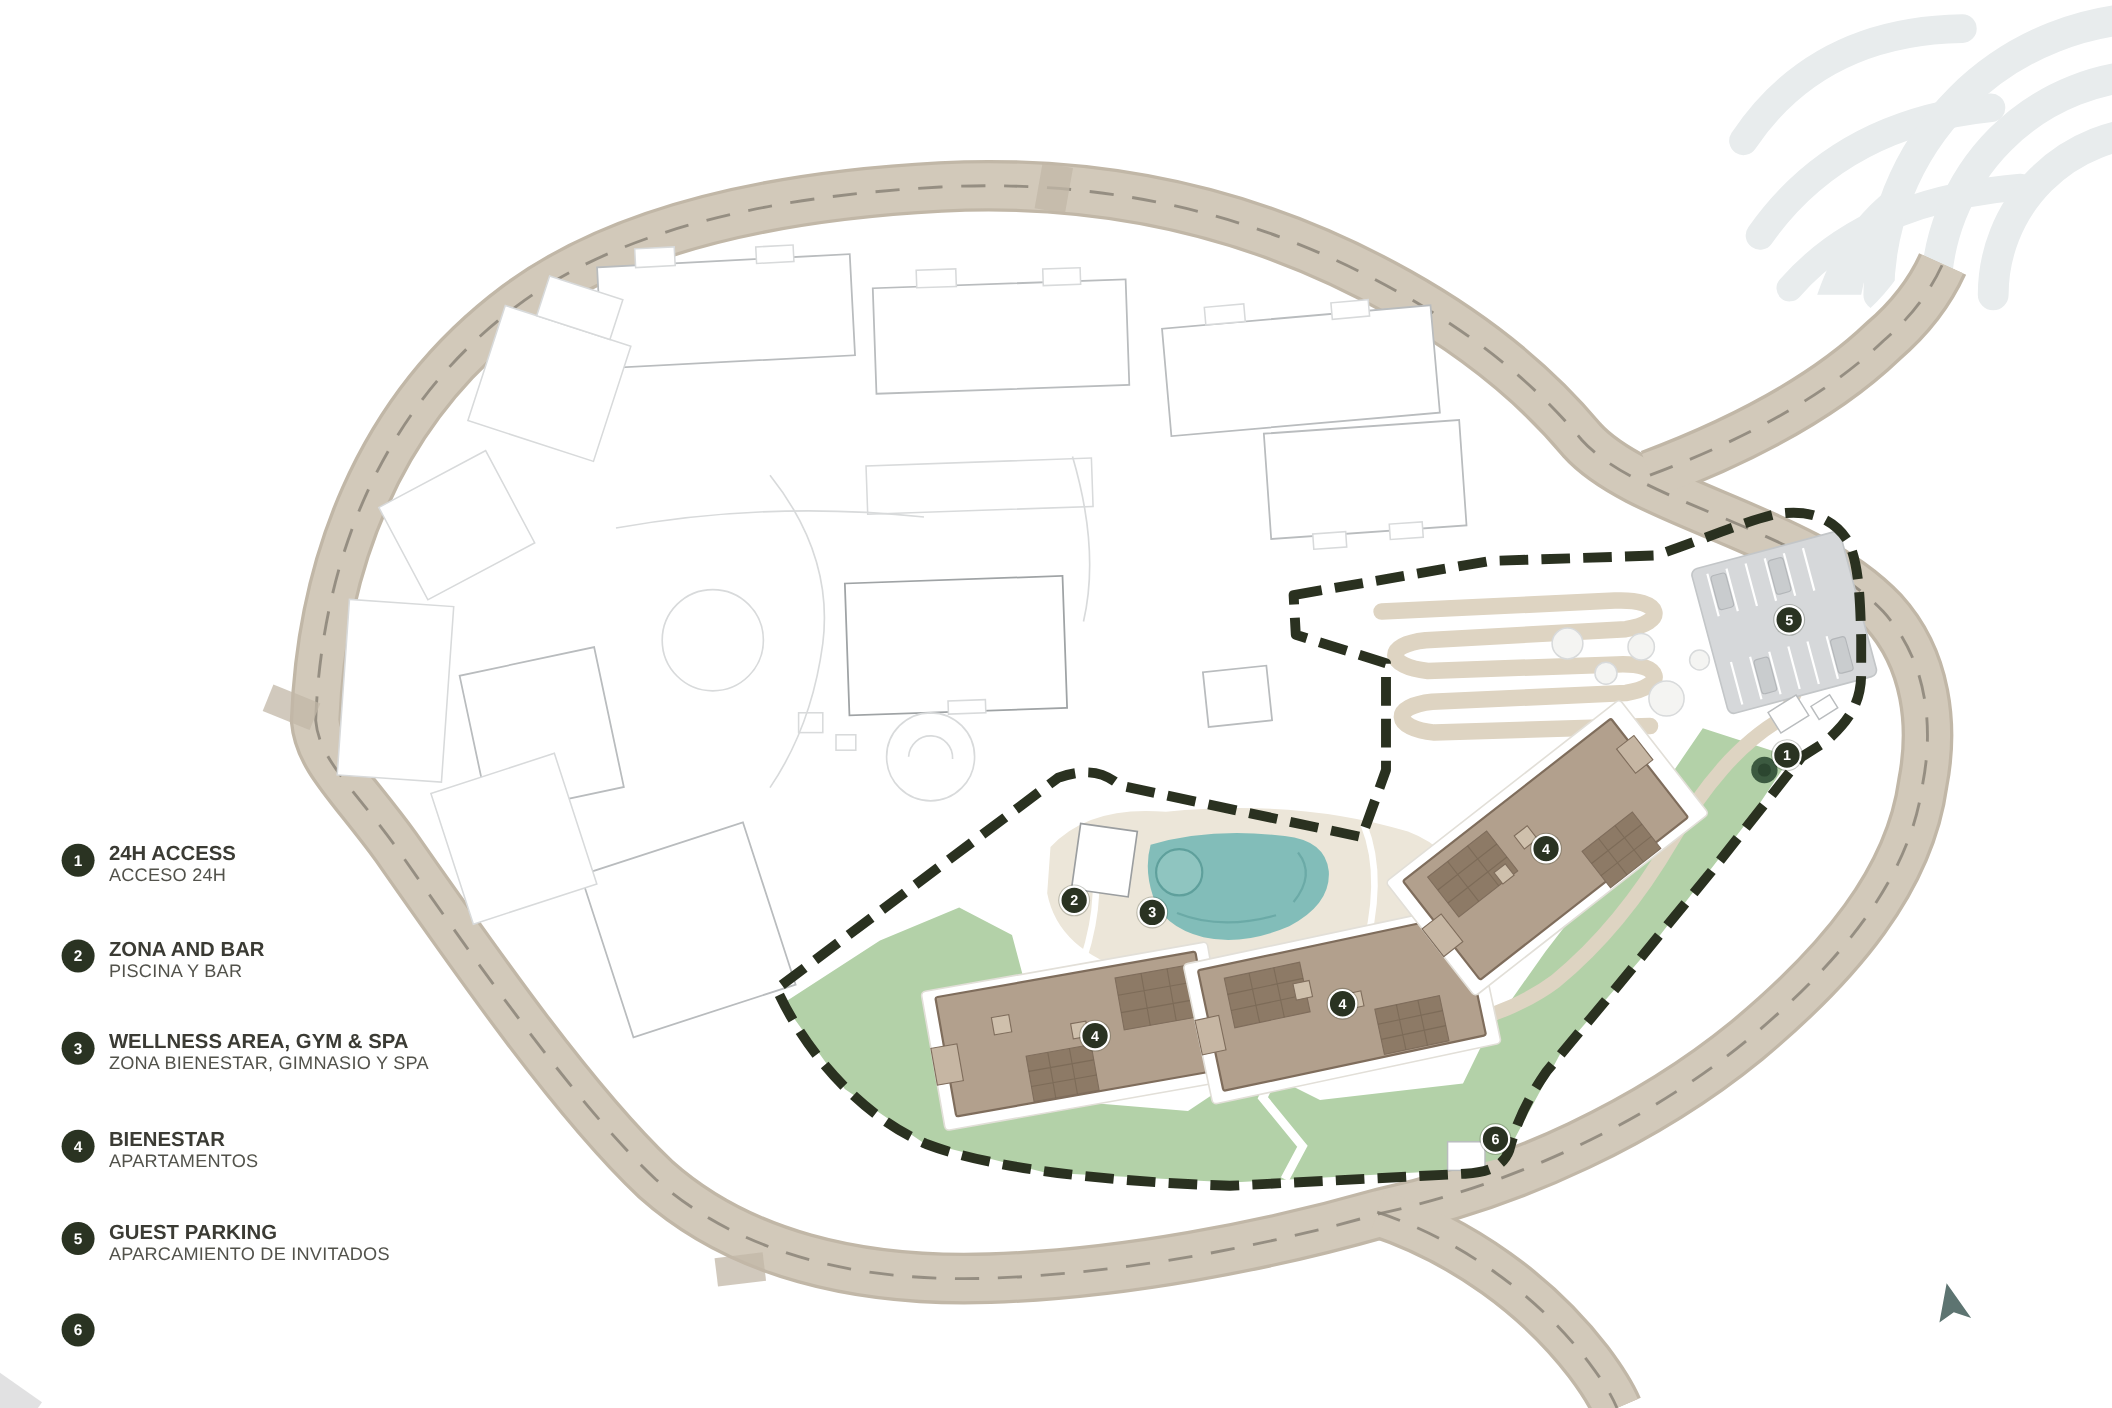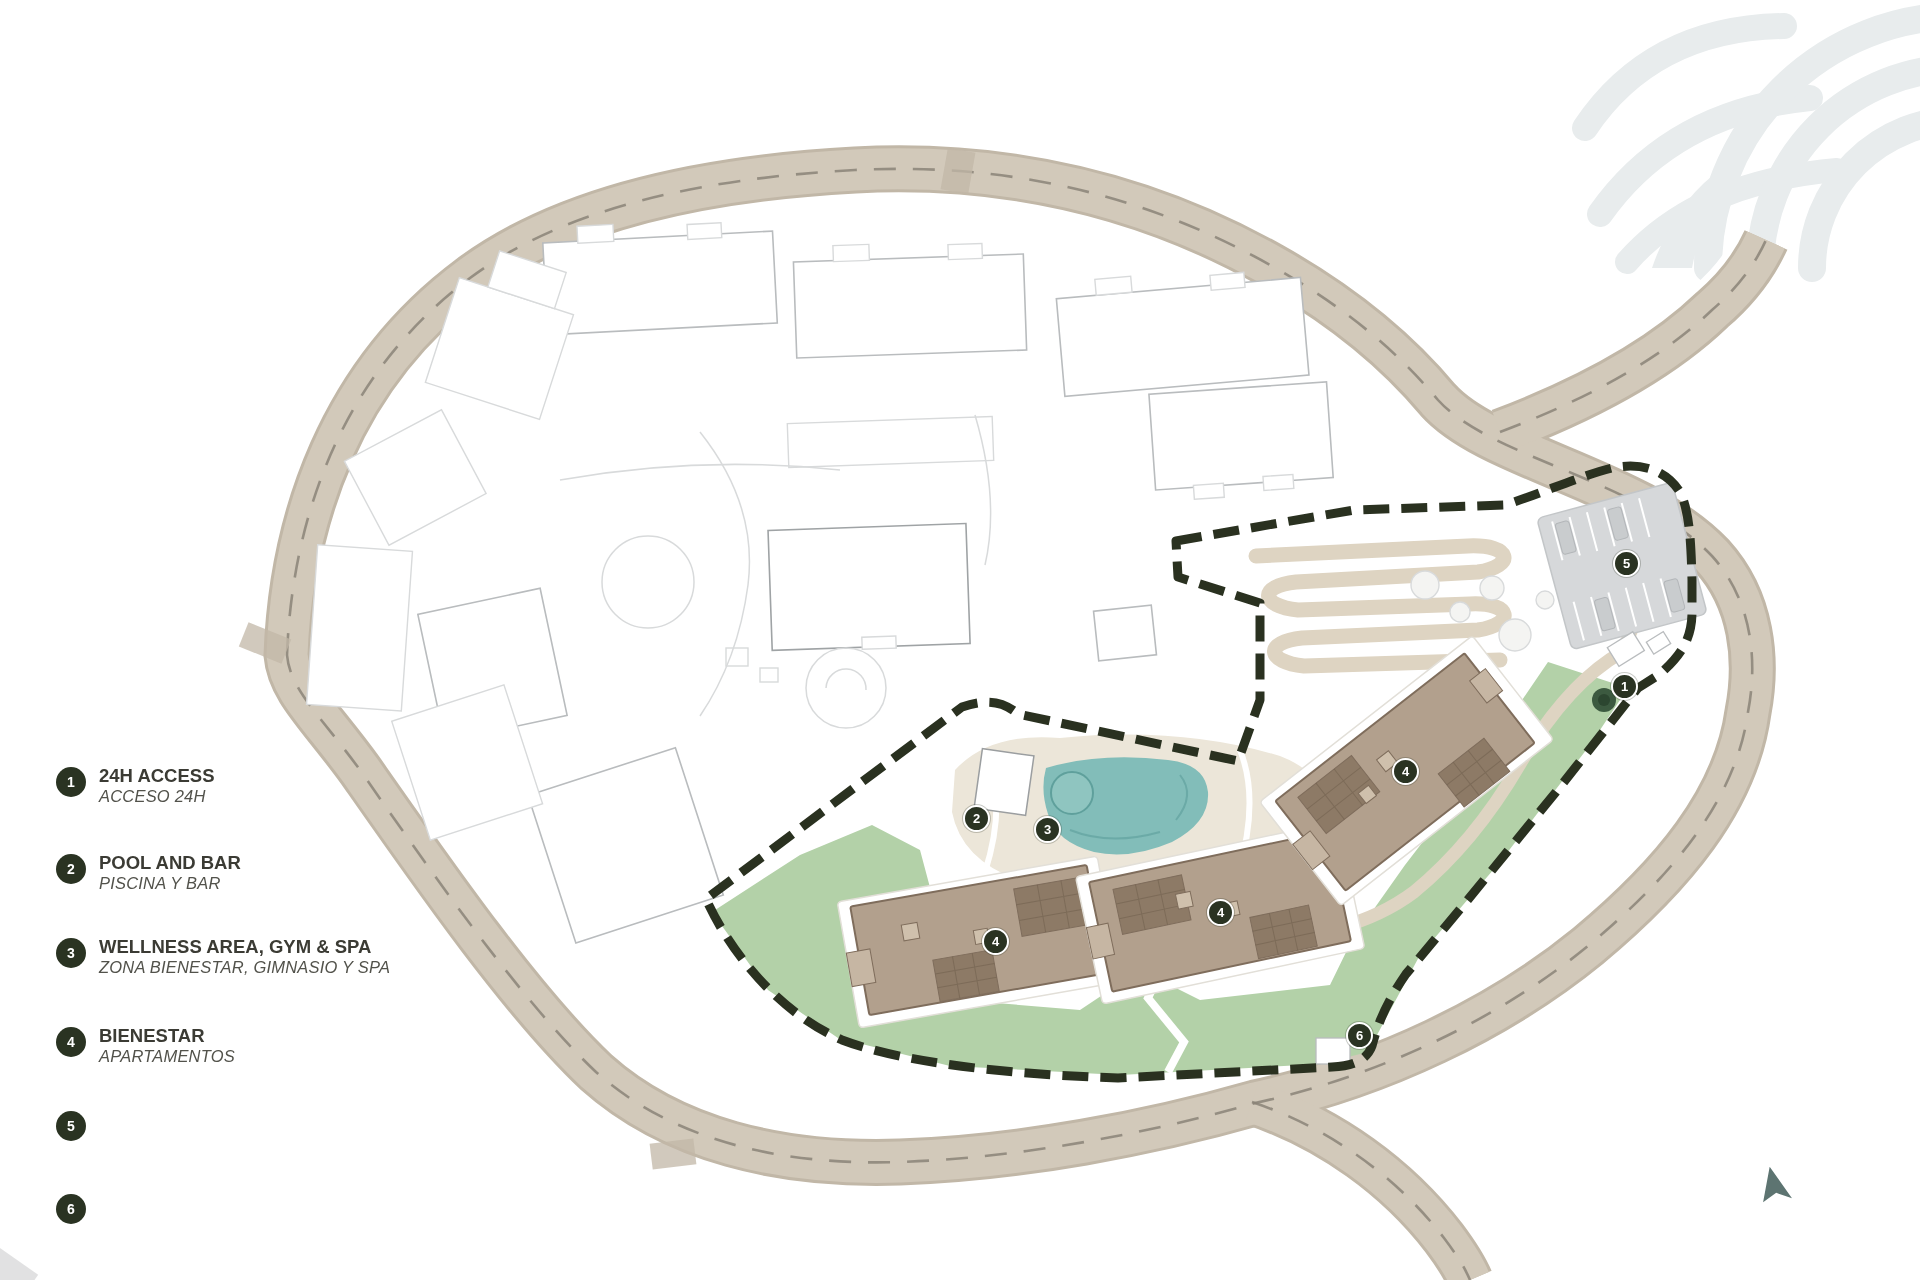--- a/index.html
+++ b/index.html
@@ -40,21 +40,21 @@
   .play{fill:#f4f4f2;stroke:var(--fainter);stroke-width:1.4;}
 
   
   #legend{position:absolute;left:0;top:0;}
   .legend-item{position:absolute;left:56px;display:flex;gap:13px;align-items:flex-start;}
   .legend-num{flex:0 0 auto;width:30px;height:30px;border-radius:50%;
       background:var(--marker);color:#fff;font-weight:bold;font-size:14px;
       display:flex;align-items:center;justify-content:center;margin-top:1px;}
   .legend-text{display:flex;flex-direction:column;justify-content:center;}
   .legend-title{font-weight:bold;font-size:18.5px;line-height:20px;color:var(--legendtitle);letter-spacing:0px;white-space:nowrap;}
-  .legend-sub{font-size:16.5px;line-height:19px;color:var(--legendsub);margin-top:1px;letter-spacing:.2px;white-space:nowrap;font-style:italic;}
+  .legend-sub{font-size:16.5px;line-height:19px;color:var(--legendsub);margin-top:1px;letter-spacing:.2px;white-space:nowrap;}
 
   
   .map-marker{position:absolute;width:27px;height:27px;margin-left:-13px;margin-top:-13px;
       border-radius:50%;background:var(--marker);border:2px solid #fff;
       box-shadow:0 0 0 1px rgba(40,48,31,.25);
       color:#fff;display:flex;align-items:center;justify-content:center;
       font-size:13px;font-weight:bold;box-sizing:border-box;}
 
   #north-arrow{position:absolute;left:1743px;top:1156px;width:64px;height:64px;}
 </style>
@@ -263,40 +263,44 @@
       <div class="legend-item" style="top: 766px;">
         <span class="legend-num">1</span>
         <span class="legend-text">
           <span class="legend-title">24H ACCESS</span>
           <span class="legend-sub">ACCESO 24H</span>
         </span>
       </div>
       <div class="legend-item" style="top: 853px;">
         <span class="legend-num">2</span>
         <span class="legend-text">
-          <span class="legend-title">POOL AND BAR</span>
+          <span class="legend-title">ZONA AND BAR</span>
           <span class="legend-sub">PISCINA Y BAR</span>
         </span>
       </div>
       <div class="legend-item" style="top: 937px;">
         <span class="legend-num">3</span>
         <span class="legend-text">
           <span class="legend-title">WELLNESS AREA, GYM &amp; SPA</span>
           <span class="legend-sub">ZONA BIENESTAR, GIMNASIO Y SPA</span>
         </span>
       </div>
       <div class="legend-item" style="top: 1026px;">
         <span class="legend-num">4</span>
         <span class="legend-text">
           <span class="legend-title">BIENESTAR</span>
           <span class="legend-sub">APARTAMENTOS</span>
         </span>
       </div>
       <div class="legend-item" style="top: 1110px;">
         <span class="legend-num">5</span>
+        <span class="legend-text">
+          <span class="legend-title">GUEST PARKING</span>
+          <span class="legend-sub">APARCAMIENTO DE INVITADOS</span>
+        </span>
       </div>
       <div class="legend-item" style="top: 1193px;">
         <span class="legend-num">6</span>
       </div>
     </div>
 
   <div id="markers">
       <div class="map-marker" title="24H ACCESS" style="left: 1624px; top: 686px;">1</div>
       <div class="map-marker" title="POOL AND BAR" style="left: 976px; top: 818px;">2</div>
       <div class="map-marker" title="WELLNESS AREA, GYM &amp; SPA" style="left: 1047px; top: 829px;">3</div>

